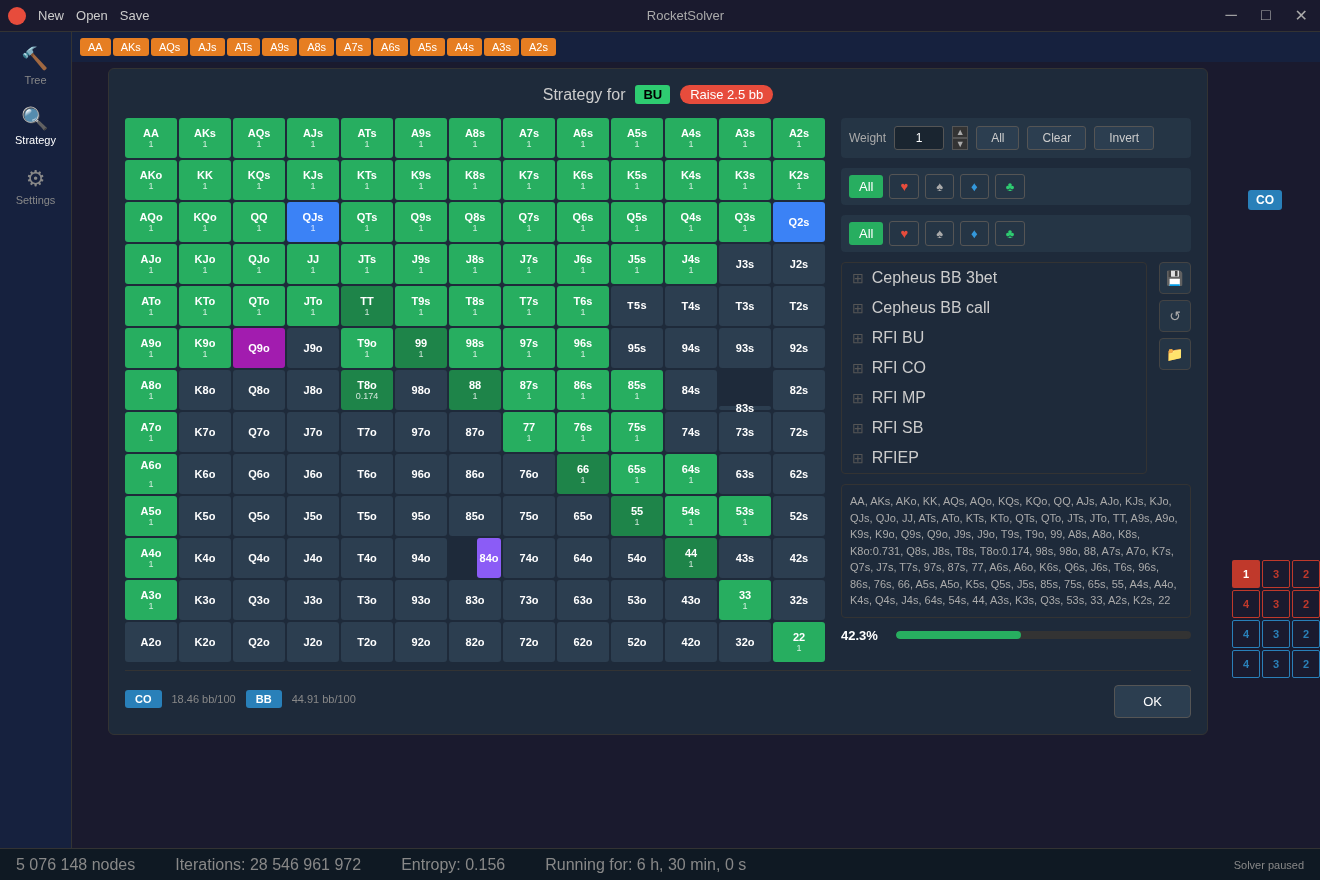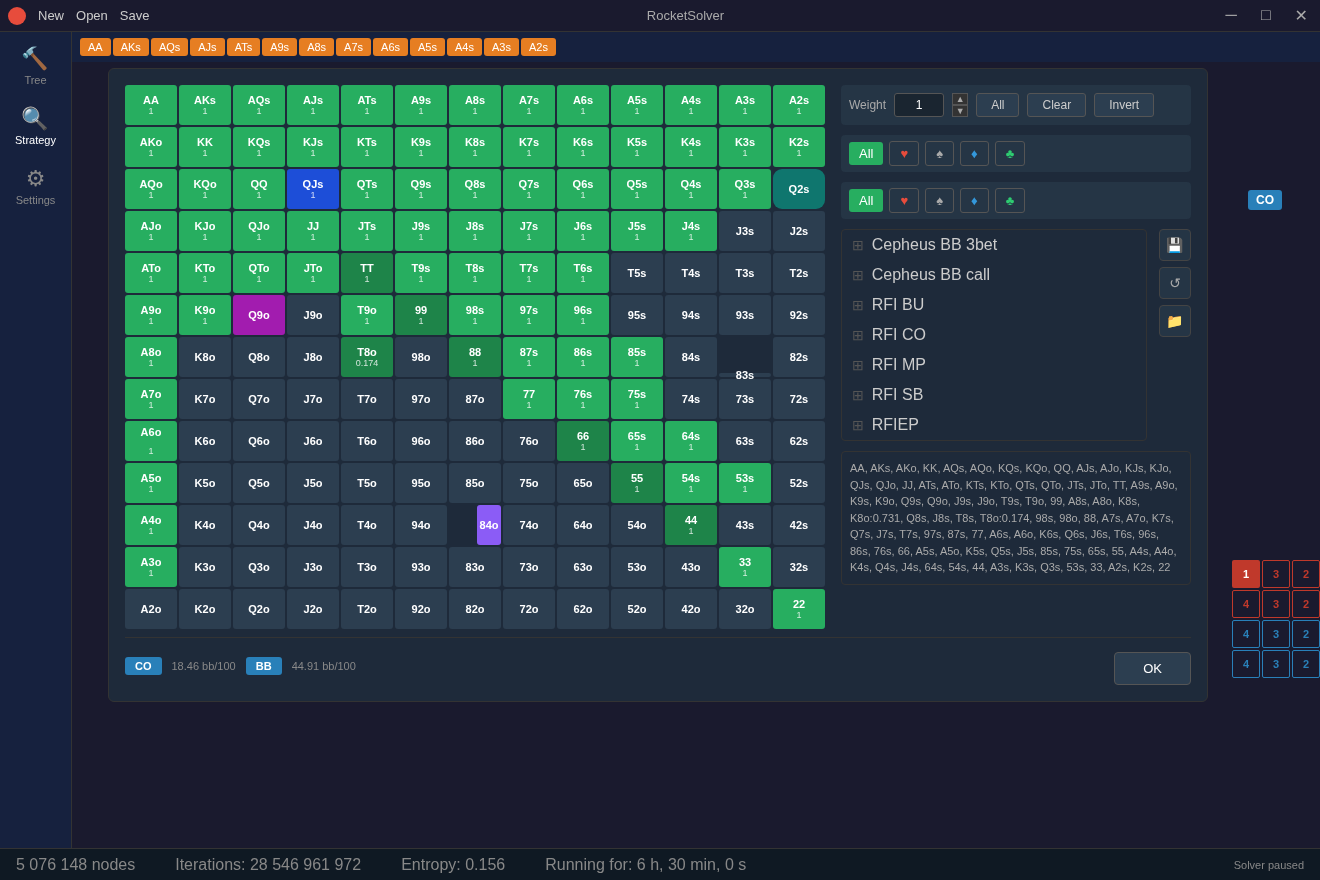--- a/index.html
+++ b/index.html
@@ -424,20 +424,25 @@
       <div class="hand-tab">A4s</div>
       <div class="hand-tab">A3s</div>
       <div class="hand-tab">A2s</div>
     </div>
 
   </div>
 </div>
 
 <div class="strategy-dialog">
 
+  <div class="strategy-header">
+    <span class="strategy-title">Strategy for</span>
+    <span class="position-badge">BU</span>
+    <span class="action-badge">Raise 2.5 bb</span>
+  </div>
 
   <div class="strategy-content">
 
     <div id="hand-grid-container">
     <div class="hand-grid">
           <div class="hand-cell" style="background: rgb(39, 174, 96);">
             <span>AA</span>
             <span class="cell-value">1</span>
           </div>
           <div class="hand-cell" style="background: rgb(39, 174, 96);">
@@ -545,21 +550,21 @@
             <span class="cell-value">1</span>
           </div>
           <div class="hand-cell" style="background: rgb(39, 174, 96);">
             <span>KQo</span>
             <span class="cell-value">1</span>
           </div>
           <div class="hand-cell" style="background: rgb(39, 174, 96);">
             <span>QQ</span>
             <span class="cell-value">1</span>
           </div>
-          <div class="hand-cell" style="background: #1d4ed8;">
+          <div class="hand-cell" style="background: #3b82f6;">
             <span>QJs</span>
             <span class="cell-value">1</span>
           </div>
           <div class="hand-cell" style="background: rgb(39, 174, 96);">
             <span>QTs</span>
             <span class="cell-value">1</span>
           </div>
           <div class="hand-cell" style="background: rgb(39, 174, 96);">
             <span>Q9s</span>
             <span class="cell-value">1</span>
@@ -581,21 +586,21 @@
             <span class="cell-value">1</span>
           </div>
           <div class="hand-cell" style="background: rgb(39, 174, 96);">
             <span>Q4s</span>
             <span class="cell-value">1</span>
           </div>
           <div class="hand-cell" style="background: rgb(39, 174, 96);">
             <span>Q3s</span>
             <span class="cell-value">1</span>
           </div>
-          <div class="hand-cell" style="background: #0f766e; border-radius: 9px;">
+          <div class="hand-cell" style="background: #3b82f6;">
             <span>Q2s</span>
           </div>
           <div class="hand-cell" style="background: rgb(39, 174, 96);">
             <span>AJo</span>
             <span class="cell-value">1</span>
           </div>
           <div class="hand-cell" style="background: rgb(39, 174, 96);">
             <span>KJo</span>
             <span class="cell-value">1</span>
           </div>
@@ -670,21 +675,21 @@
             <span class="cell-value">1</span>
           </div>
           <div class="hand-cell" style="background: rgb(39, 174, 96);">
             <span>T7s</span>
             <span class="cell-value">1</span>
           </div>
           <div class="hand-cell" style="background: rgb(39, 174, 96);">
             <span>T6s</span>
             <span class="cell-value">1</span>
           </div>
-          <div class="hand-cell" style="background: rgb(44, 62, 80);">
+          <div class="hand-cell" style="background: rgb(44, 62, 80); font-family: Liberation Mono, monospace;">
             <span>T5s</span>
           </div>
           <div class="hand-cell" style="background: rgb(44, 62, 80);">
             <span>T4s</span>
           </div>
           <div class="hand-cell" style="background: rgb(44, 62, 80);">
             <span>T3s</span>
           </div>
           <div class="hand-cell" style="background: rgb(44, 62, 80);">
             <span>T2s</span>
@@ -1097,20 +1102,26 @@
         </div>
         <div class="side-actions">
           <button class="side-action-btn">💾</button>
           <button class="side-action-btn">↺</button>
           <button class="side-action-btn">📁</button>
         </div>
       </div>
 
       <div class="range-text">AA, AKs, AKo, KK, AQs, AQo, KQs, KQo, QQ, AJs, AJo, KJs, KJo, QJs, QJo, JJ, ATs, ATo, KTs, KTo, QTs, QTo, JTs, JTo, TT, A9s, A9o, K9s, K9o, Q9s, Q9o, J9s, J9o, T9s, T9o, 99, A8s, A8o, K8s, K8o:0.731, Q8s, J8s, T8s, T8o:0.174, 98s, 98o, 88, A7s, A7o, K7s, Q7s, J7s, T7s, 97s, 87s, 77, A6s, A6o, K6s, Q6s, J6s, T6s, 96s, 86s, 76s, 66, A5s, A5o, K5s, Q5s, J5s, 85s, 75s, 65s, 55, A4s, A4o, K4s, Q4s, J4s, 64s, 54s, 44, A3s, K3s, Q3s, 53s, 33, A2s, K2s, 22</div>
 
+      <div class="percentage-row">
+        <span class="percentage-val">42.3%</span>
+        <div class="percentage-bar">
+          <div class="percentage-fill" id="pct-fill" style="width: 42.3%;"></div>
+        </div>
+      </div>
 
     </div>
   </div>
 
   <div class="dialog-bottom">
     <div style="display:flex;gap:10px;align-items:center;flex:1;">
       <span style="background:#2980b9;color:#fff;padding:3px 10px;border-radius:3px;font-size:11px;font-weight:bold;">CO</span>
       <span style="color:#888;font-size:11px;">18.46 bb/100</span>
       <span style="background:#2980b9;color:#fff;padding:3px 10px;border-radius:3px;font-size:11px;font-weight:bold;">BB</span>
       <span style="color:#888;font-size:11px;">44.91 bb/100</span>

